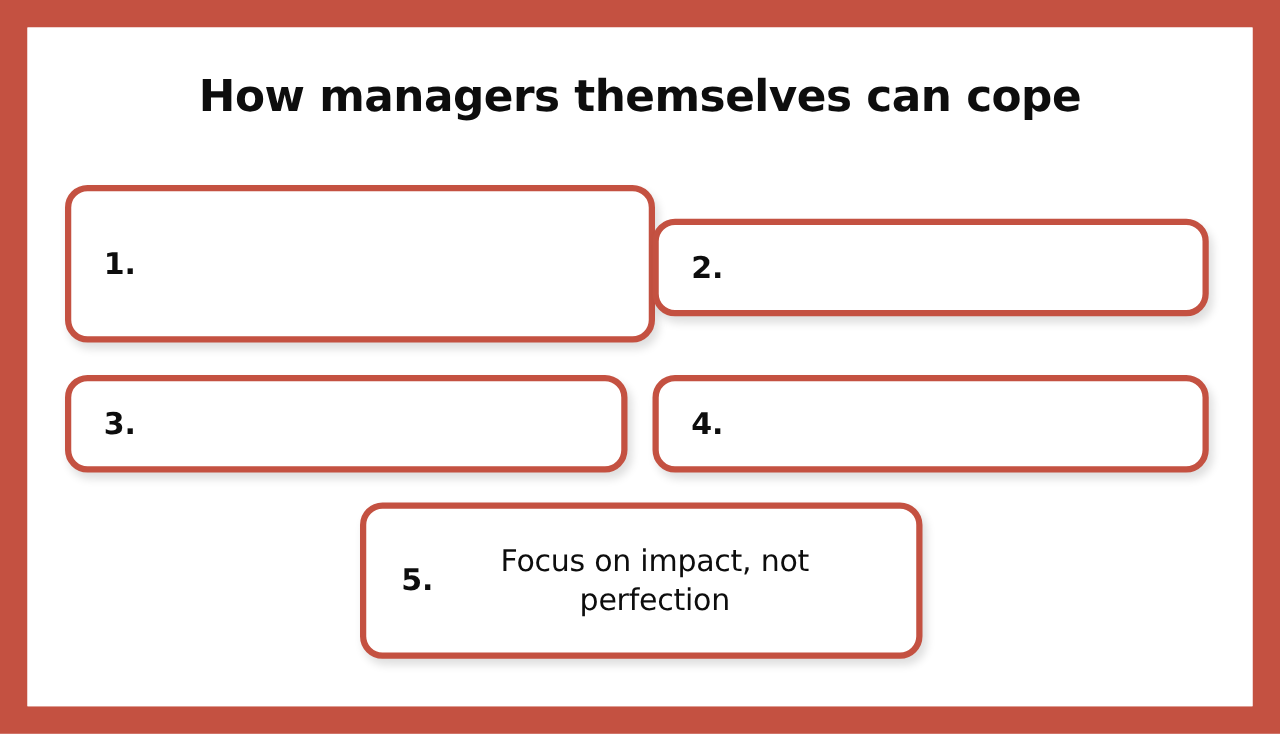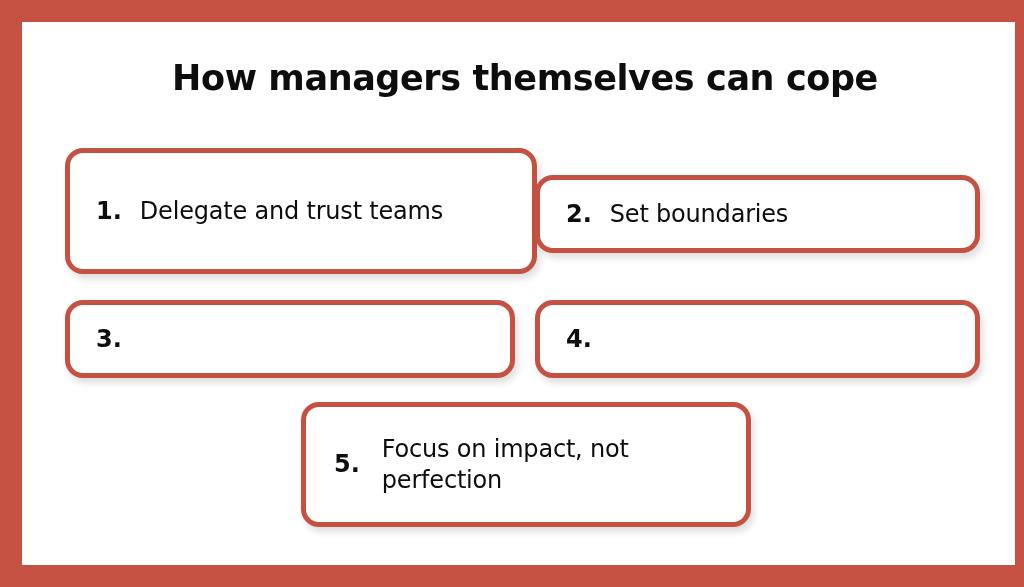--- a/index.html
+++ b/index.html
@@ -21,21 +21,20 @@
     height: 587px;
     box-sizing: border-box;
     border: 22px solid #c45141;
     background: #ffffff;
   }
   #inner {
     position: relative;
     width: 980px;
     height: 543px;
     background: #ffffff;
-    margin-left: 13px;
   }
   #page-title {
     position: absolute;
     left: 0;
     top: 36px;
     width: 980px;
     text-align: center;
     font-size: 35px;
     font-weight: bold;
     color: #0d0d0d;
@@ -74,38 +73,36 @@
   #card-1 { left: 30px; top: 126px; width: 472px; height: 126px; padding: 0 12px 0 26px; }
   #card-1 .card-num { margin-right: 18px; }
   #card-2 { left: 500px; top: 153px; width: 445px; height: 78px; padding: 0 12px 0 26px; }
   #card-2 .card-num { margin-right: 18px; }
   #card-3 { left: 30px; top: 278px; width: 450px; height: 78px; padding: 0 12px 0 26px; }
   #card-3 .card-num { margin-right: 18px; }
   #card-4 { left: 500px; top: 278px; width: 445px; height: 78px; padding: 0 12px 0 26px; }
   #card-4 .card-num { margin-right: 18px; }
   #card-5 { left: 266px; top: 380px; width: 450px; height: 125px; padding: 0 24px 0 28px; }
   #card-5 .card-num { margin-right: 22px; }
-  #card-5 .card-label { max-width: 310px; }
+  #card-5 .card-label { max-width: 310px; text-align: center; }
 </style>
 </head>
 <body>
 
 <div id="slide">
   <div id="inner">
 
     <div id="page-title">How managers themselves can cope</div>
 
     <div class="card" id="card-1">
       <span class="card-num">1.</span>
-      <span class="card-label">Delegate and trust teams</span>
     </div>
 
     <div class="card" id="card-2">
       <span class="card-num">2.</span>
-      <span class="card-label">Set boundaries</span>
     </div>
 
     <div class="card" id="card-3">
       <span class="card-num">3.</span>
     </div>
 
     <div class="card" id="card-4">
       <span class="card-num">4.</span>
     </div>
 

